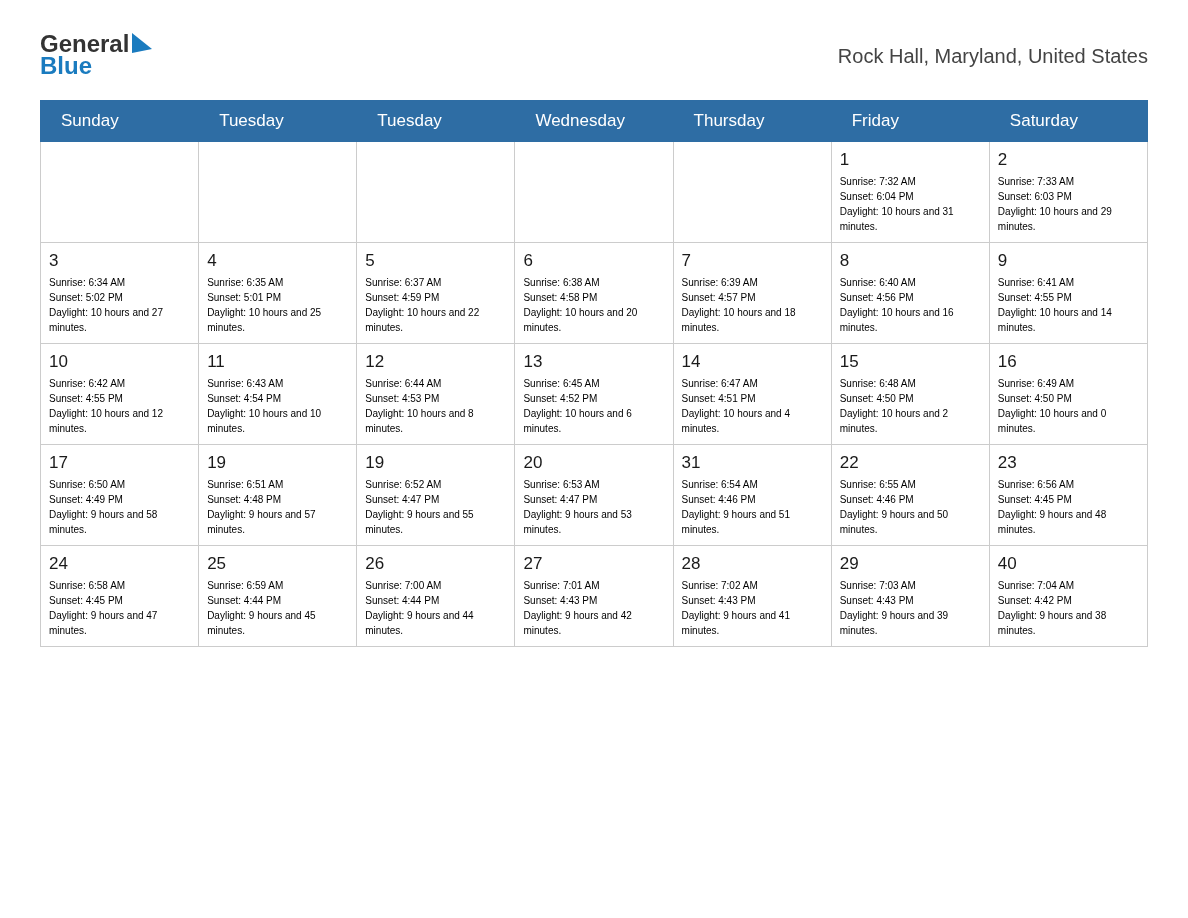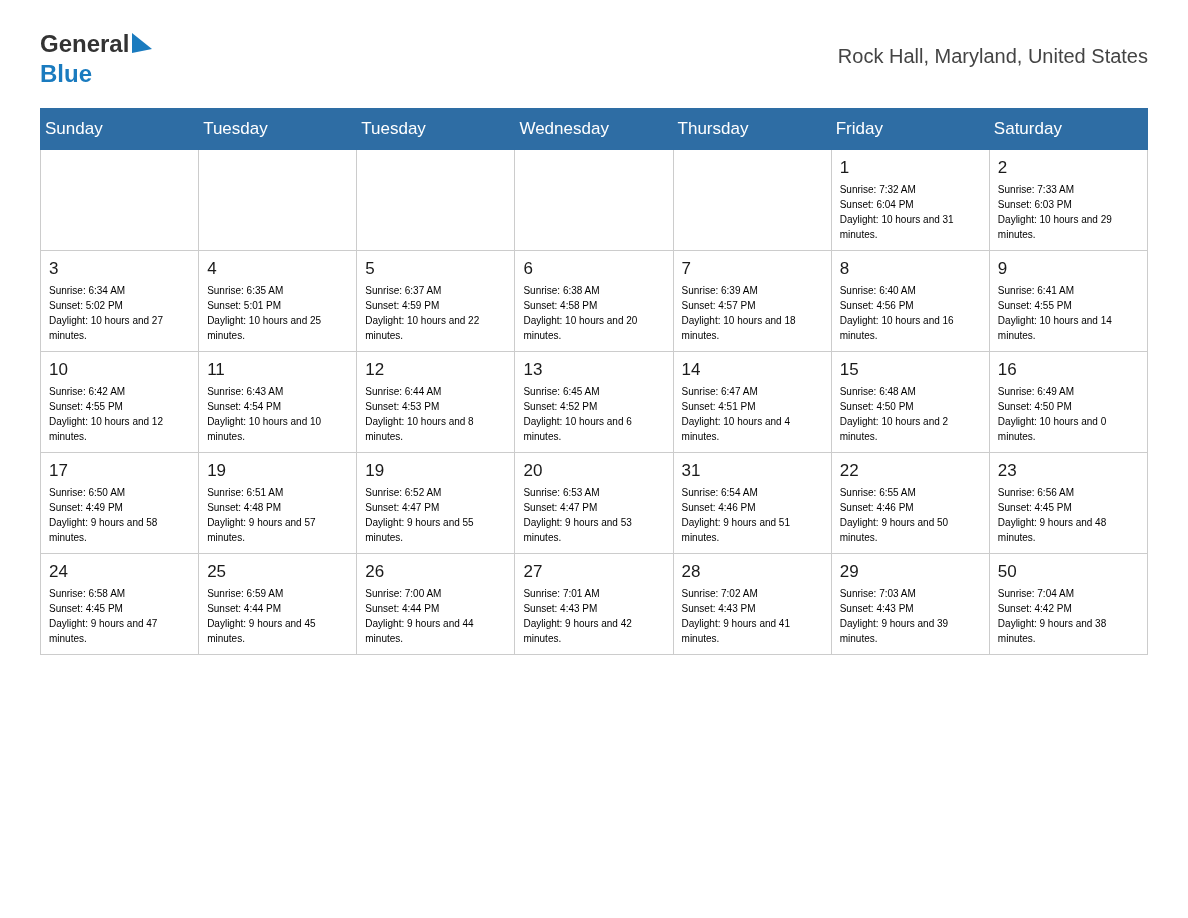--- a/index.html
+++ b/index.html
@@ -38,21 +38,21 @@
     .calendar-table {
       width: 100%;
       border-collapse: collapse;
       border: 1px solid #2e6da4;
     }
     .calendar-table th {
       background-color: #2e6da4;
       color: #fff;
       font-size: 17px;
       font-weight: normal;
-      padding: 10px 4px;
+      padding: 10px 20px;
       text-align: left;
       border: 1px solid #2e6da4;
     }
     .calendar-table td {
       vertical-align: top;
       padding: 8px;
       border: 1px solid #ccc;
       width: 14.28%;
       min-height: 100px;
     }
@@ -72,21 +72,21 @@
     }
     tr td {
       background: #fff;
     }
     .logo-general {
       font-size: 24px;
       font-weight: bold;
       color: #333;
     }
     .logo-block {
-      margin-bottom: 8px;
+      margin-bottom: 0;
     }
   </style>
 </head>
 <body>
 
 <div class="header-area">
   <div class="logo-container">
     <div class="logo-block">
       <span class="logo-general">General</span><span style="display:inline-block;width:0;height:0;border-top:16px solid transparent;border-bottom:4px solid transparent;border-left:20px solid #1a7bbf;margin-left:3px;vertical-align:middle;margin-top:-10px;"></span>
     </div>
@@ -234,18 +234,18 @@
         </td>
         <td>
           <div class="day-number">28</div>
           <div class="day-info">Sunrise: 7:02 AM<br>Sunset: 4:43 PM<br>Daylight: 9 hours and 41 minutes.</div>
         </td>
         <td>
           <div class="day-number">29</div>
           <div class="day-info">Sunrise: 7:03 AM<br>Sunset: 4:43 PM<br>Daylight: 9 hours and 39 minutes.</div>
         </td>
         <td>
-          <div class="day-number">50</div>
+          <div class="day-number">40</div>
           <div class="day-info">Sunrise: 7:04 AM<br>Sunset: 4:42 PM<br>Daylight: 9 hours and 38 minutes.</div>
         </td>
       </tr>
     </tbody>
 </table>
 
 </body></html>

